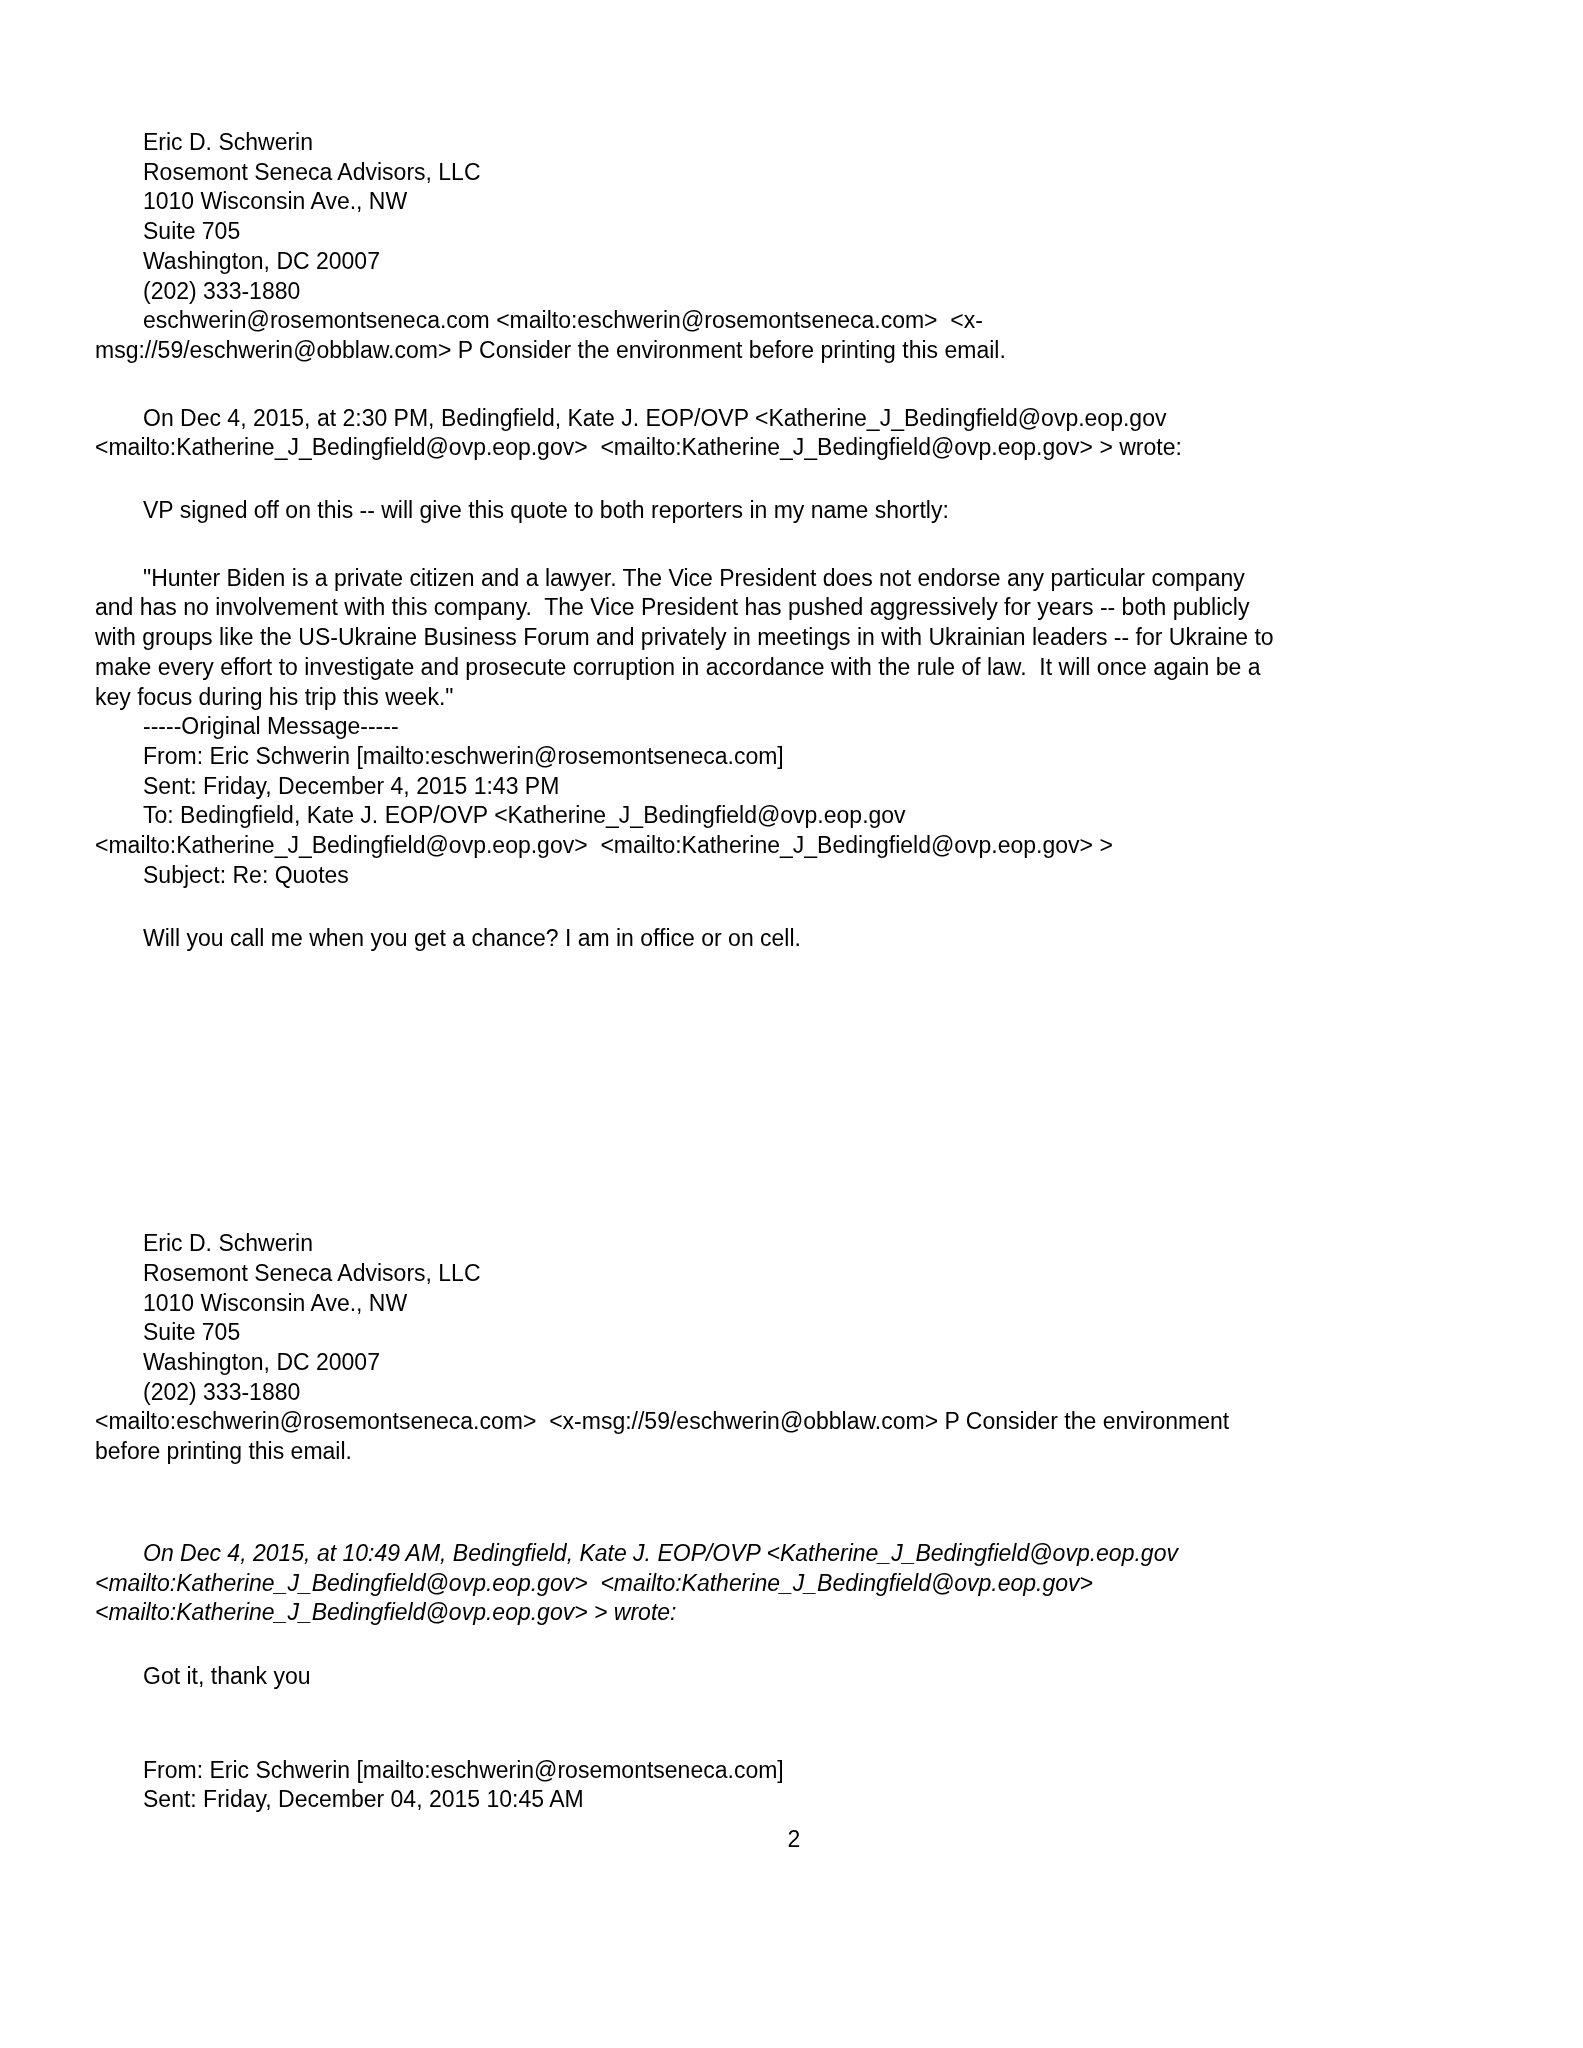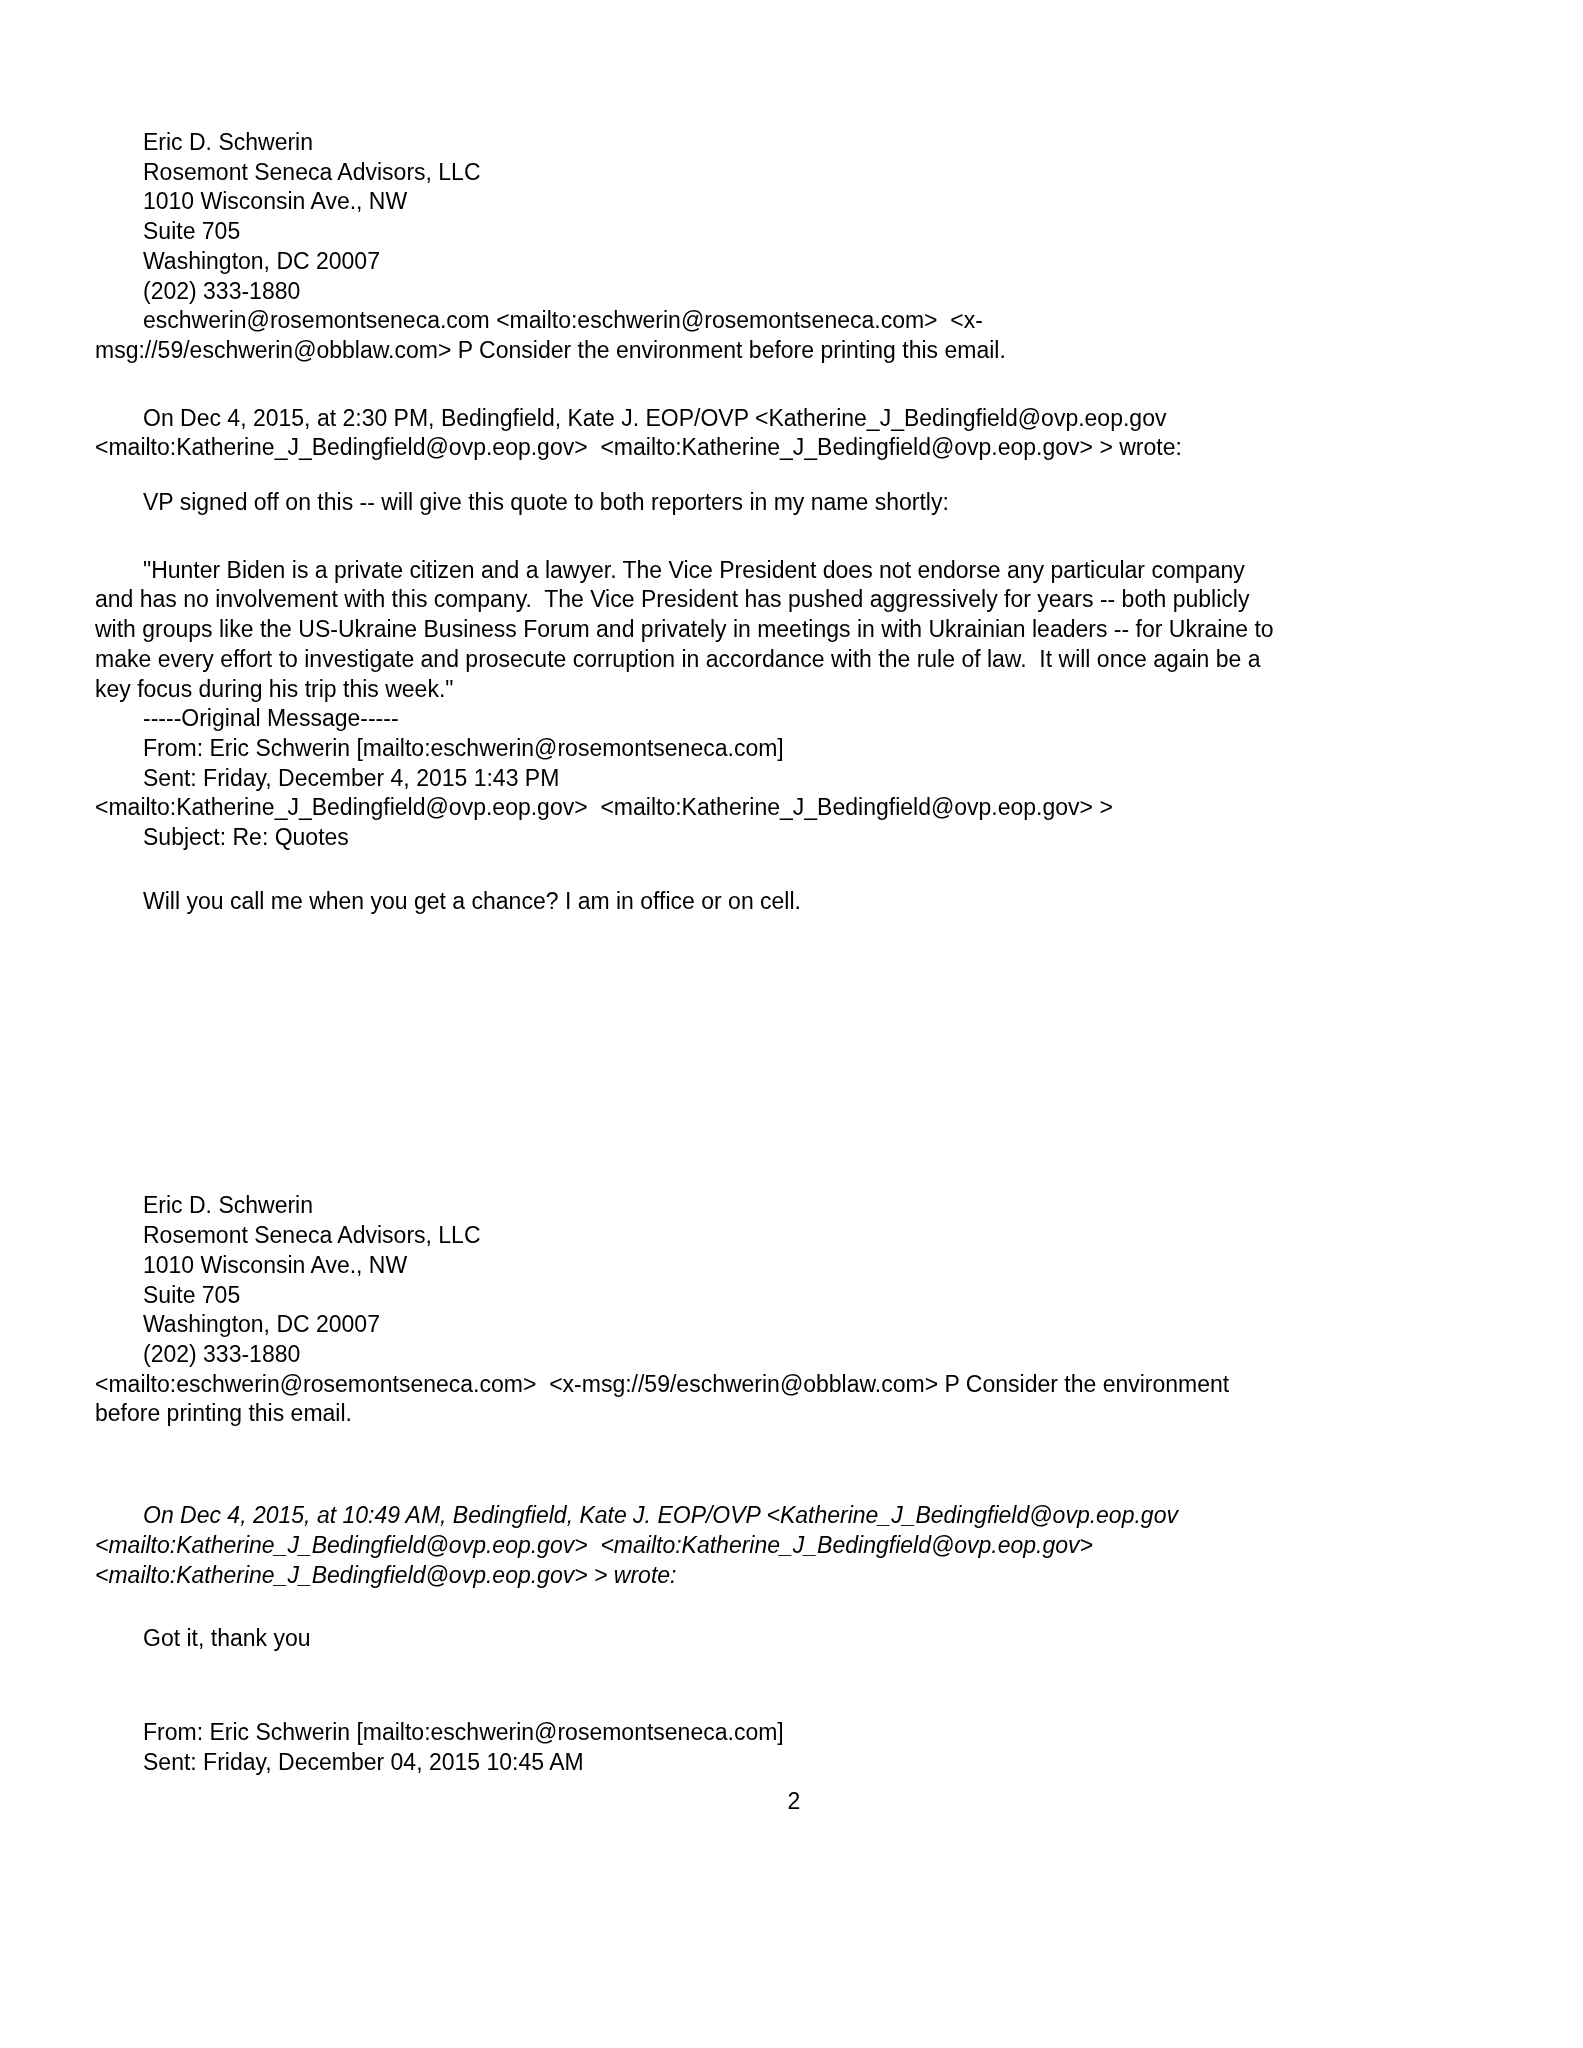--- a/index.html
+++ b/index.html
@@ -21,21 +21,21 @@
     overflow: hidden;
   }
   .line {
     white-space: pre;   
   }
   .indent {
     padding-left: 48px; 
   }
   
   .g70  { margin-top: 38px; }
-  .g33  { margin-top: 25px; }
+  .g33  { margin-top: 33px; }
   .g38  { margin-top: 38px; }
   .g39  { }
   .g34  { margin-top: 34px; }
   .g275 { margin-top: 275px; }
   .g72  { margin-top: 72px; font-style: italic; }
   .g64  { margin-top: 64px; }
   .page-footer {
     margin-top: 10px;
     text-align: center;
   }
@@ -70,20 +70,21 @@
     <div class="line">and has no involvement with this company.  The Vice President has pushed aggressively for years -- both publicly</div>
     <div class="line">with groups like the US-Ukraine Business Forum and privately in meetings in with Ukrainian leaders -- for Ukraine to</div>
     <div class="line">make every effort to investigate and prosecute corruption in accordance with the rule of law.  It will once again be a</div>
     <div class="line">key focus during his trip this week."</div>
   </div>
 
   <div class="g39">
     <div class="line indent">-----Original Message-----</div>
     <div class="line indent">From: Eric Schwerin [mailto:eschwerin@rosemontseneca.com]</div>
     <div class="line indent">Sent: Friday, December 4, 2015 1:43 PM</div>
+    <div class="line indent">To: Bedingfield, Kate J. EOP/OVP &lt;Katherine_J_Bedingfield@ovp.eop.gov</div>
     <div class="line">&lt;mailto:Katherine_J_Bedingfield@ovp.eop.gov&gt;  &lt;mailto:Katherine_J_Bedingfield@ovp.eop.gov&gt; &gt;</div>
     <div class="line indent">Subject: Re: Quotes</div>
   </div>
 
   <div class="g34">
     <div class="line indent">Will you call me when you get a chance? I am in office or on cell.</div>
   </div>
 
   <div class="g275">
     <div class="line indent">Eric D. Schwerin</div>

